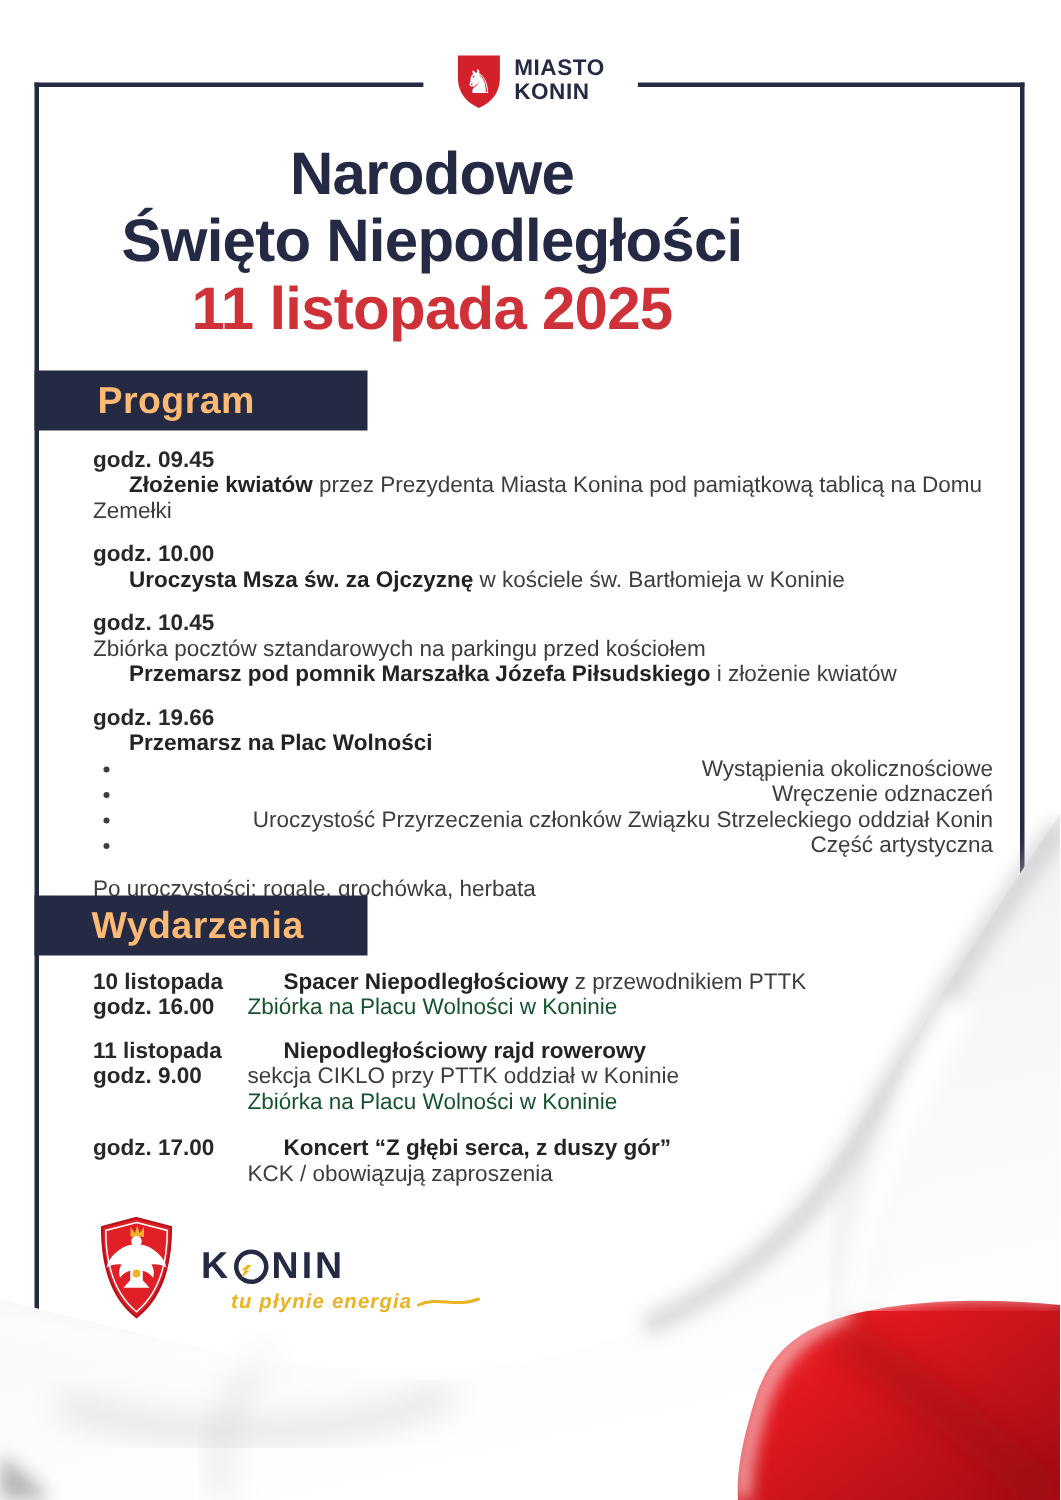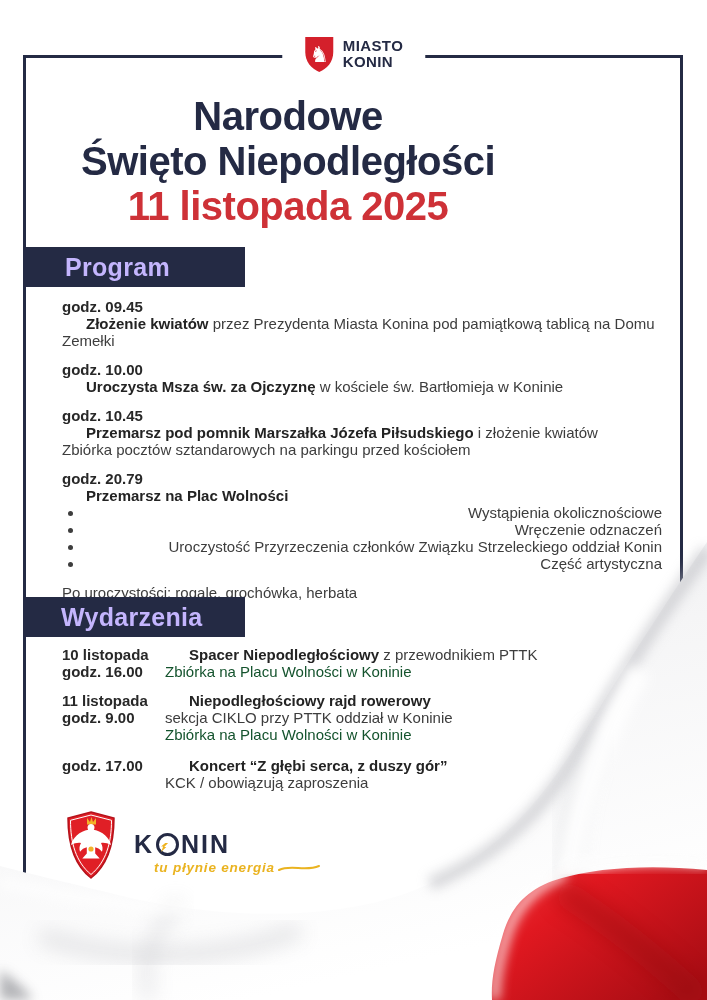--- a/index.html
+++ b/index.html
@@ -16,21 +16,21 @@
            display:flex;align-items:center;gap:9px;}
   .toplogo-text{color:#242a44;font-size:15px;font-weight:700;line-height:16px;letter-spacing:.4px;}
 
   
   .title{position:absolute;top:94px;left:0;width:576px;text-align:center;z-index:2;}
   .title .t-line{font-size:40px;line-height:45px;font-weight:700;color:#242a44;letter-spacing:-.5px;}
   .title .t-date{font-size:40px;line-height:45px;font-weight:700;color:#ce3137;letter-spacing:-.5px;}
 
   
   .band{position:absolute;left:23px;width:222px;height:40px;background:#242a44;z-index:2;
-        color:#c4b5fd;font-size:25px;font-weight:700;line-height:40px;padding-left:42px;
+        color:#fdba74;font-size:25px;font-weight:700;line-height:40px;padding-left:42px;
         box-sizing:border-box;letter-spacing:.3px;}
   .band-program{top:247px;}
   .band-events{top:597px;padding-left:38px;}
 
   
   .content{position:absolute;left:62px;width:600px;z-index:2;font-size:15px;line-height:17px;color:#3d3d3d;}
   .program{top:298px;}
   .p-item{margin:0 0 12px 0;}
   .time{font-weight:700;color:#282828;}
   b,.bld{font-weight:700;color:#232323;margin-left:24px;}
@@ -90,25 +90,25 @@
     <div class="p-item">
       <div class="time">godz. 09.45</div>
       <div><b>Złożenie kwiatów</b><span> przez Prezydenta Miasta Konina pod pamiątkową tablicą na Domu Zemełki</span></div>
     </div>
     <div class="p-item">
       <div class="time">godz. 10.00</div>
       <div><b>Uroczysta Msza św. za Ojczyznę</b><span> w kościele św. Bartłomieja w Koninie</span></div>
     </div>
     <div class="p-item">
       <div class="time">godz. 10.45</div>
+      <div>Zbiórka pocztów sztandarowych na parkingu przed kościołem</div>
       <div><b>Przemarsz pod pomnik Marszałka Józefa Piłsudskiego</b><span> i złożenie kwiatów</span></div>
-      <div>Zbiórka pocztów sztandarowych na parkingu przed kościołem</div>
-    </div>
-    <div class="p-item">
-      <div class="time">godz. 20.79</div>
+    </div>
+    <div class="p-item">
+      <div class="time">godz. 19.66</div>
       <div class="bld">Przemarsz na Plac Wolności</div>
       <ul class="blt">
         <li>Wystąpienia okolicznościowe</li>
         <li>Wręczenie odznaczeń</li>
         <li>Uroczystość Przyrzeczenia członków Związku Strzeleckiego oddział Konin</li>
         <li>Część artystyczna</li>
       </ul>
     </div>
     <div class="note">Po uroczystości: rogale, grochówka, herbata</div>
   </div>

